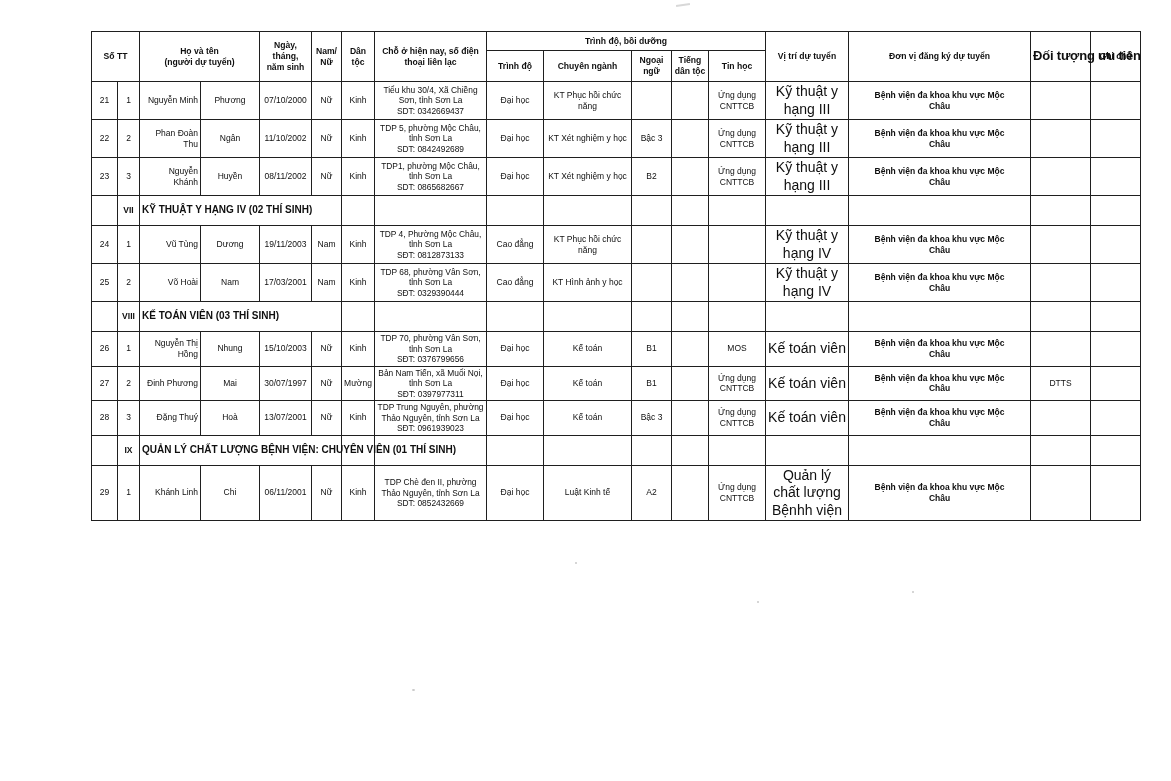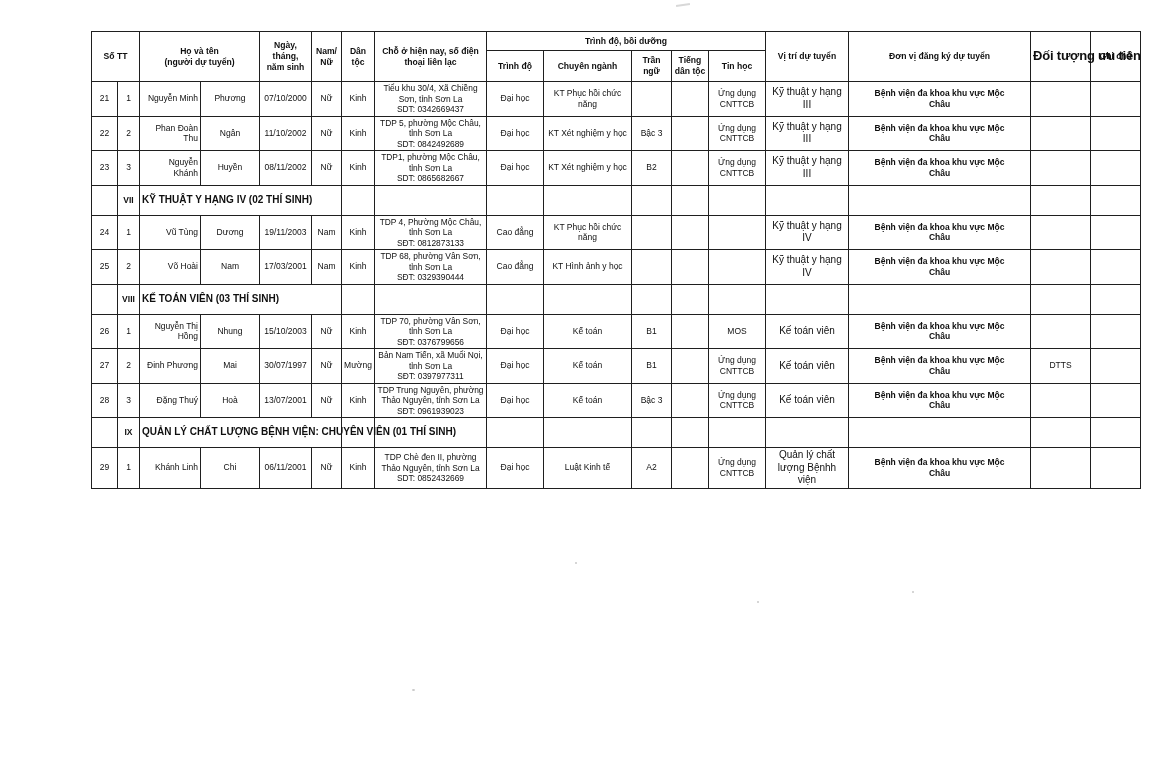--- a/index.html
+++ b/index.html
@@ -32,21 +32,21 @@
   .roster thead tr.h1{height:19px;}
   .roster thead tr.h2{height:31px;}
   .roster tbody tr.data{height:33px;}
   .roster tbody tr.sect{height:30px;}
   .roster td.name1{text-align:right;padding-left:3px;}
   .roster td.sec{
     text-align:left;font-weight:bold;font-size:10px;
     white-space:nowrap;overflow:visible;padding-left:2px;
   }
   .roster td.addr{font-size:8.4px;padding:1px 2px;margin-left:24px;}
-  .roster td.pos{font-size:10px;}
+  .roster td.pos{font-size:14px;}
   .roster td.unit{padding:1px 18px;font-weight:bold;}
   .roster th.prio-h{font-size:13px;white-space:nowrap;letter-spacing:-0.2px;}
   .roster tbody td.b{font-weight:bold;}
   .speck{position:absolute;background:#c9c9c9;border-radius:50%;}
   .smudge{position:absolute;background:#d8d8d8;}
 </style>
 </head>
 <body>
 
 <div class="page">
@@ -93,21 +93,21 @@
         <th rowspan="2">Chỗ ở hiện nay, số điện thoại liên lạc</th>
         <th colspan="5">Trình độ, bồi dưỡng</th>
         <th rowspan="2">Vị trí dự tuyển</th>
         <th rowspan="2">Đơn vị đăng ký dự tuyển</th>
         <th rowspan="2" class="prio-h">Đối tượng ưu tiên</th>
         <th rowspan="2">Ghi chú</th>
       </tr>
       <tr class="h2">
         <th>Trình độ</th>
         <th>Chuyên ngành</th>
-        <th>Trần ngữ</th>
+        <th>Ngoại ngữ</th>
         <th>Tiếng dân tộc</th>
         <th>Tin học</th>
       </tr>
     </thead>
     <tbody>
         <tr class="data">
           <td>21</td>
           <td>1</td>
           <td class="name1">Nguyễn Minh</td>
           <td>Phương</td>

